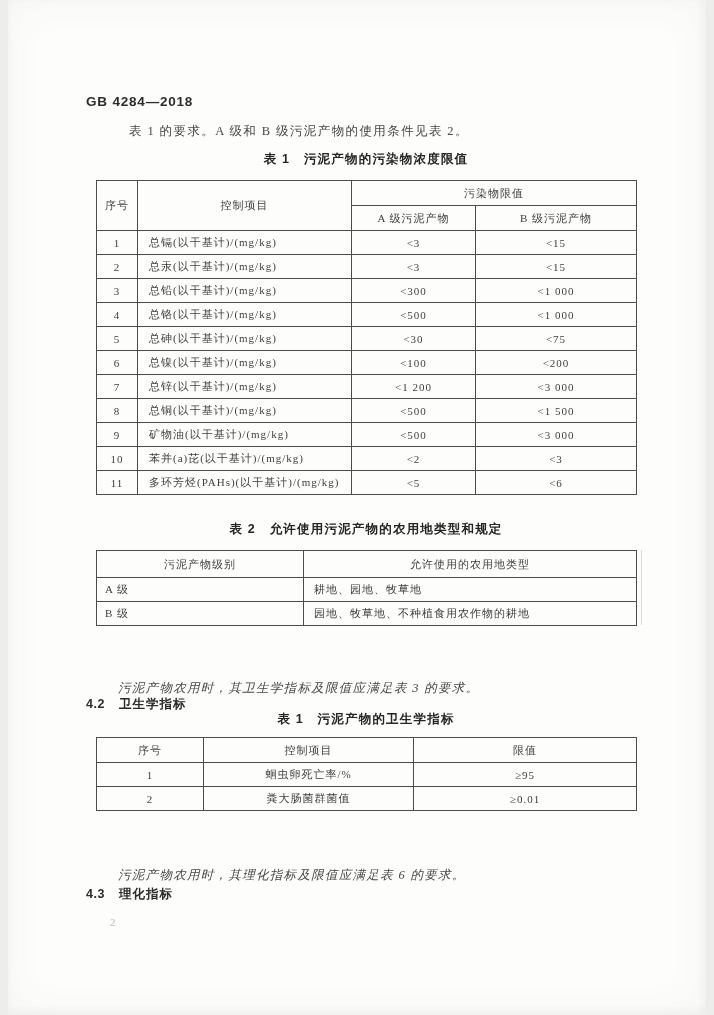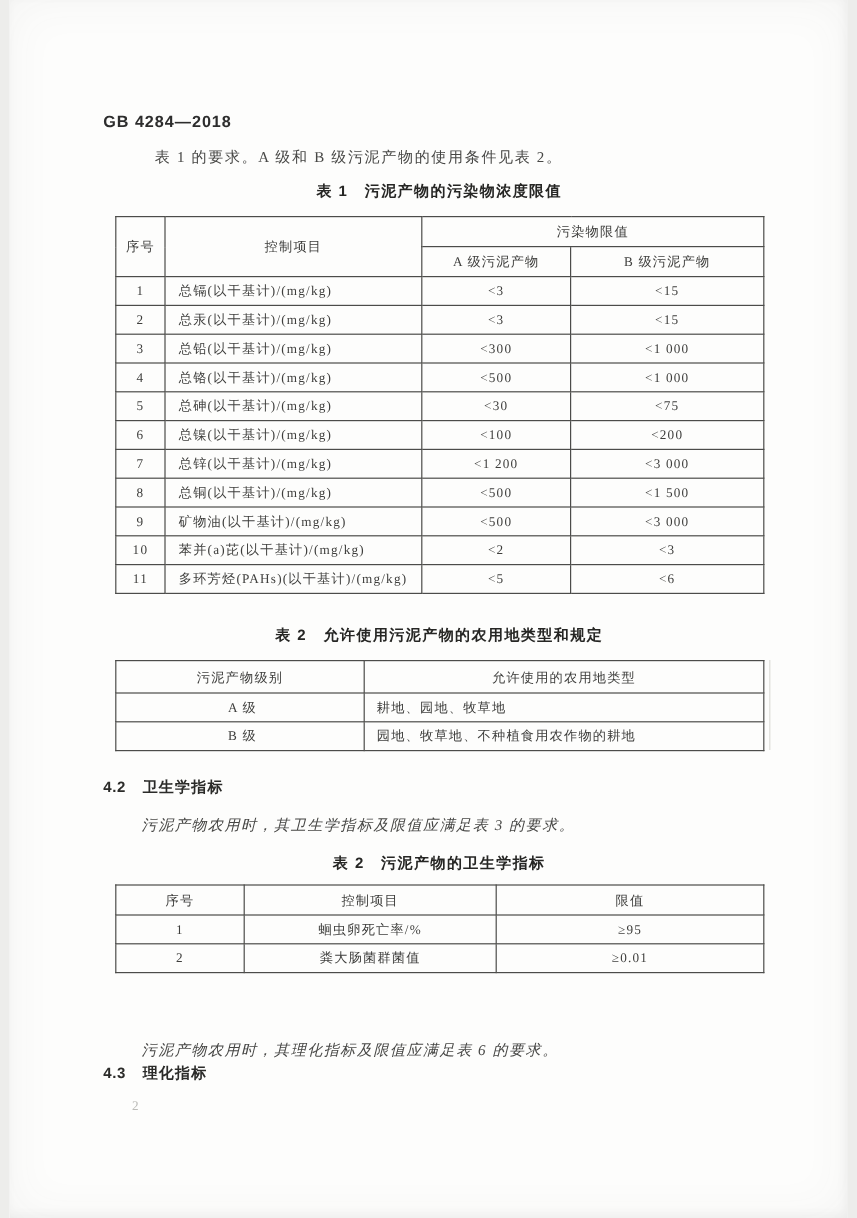--- a/index.html
+++ b/index.html
@@ -48,35 +48,35 @@
     overflow:hidden; white-space:nowrap;
   }
   #table1 { top:180px; }
   #table1 thead tr { height:25px; }
   #table1 tbody tr { height:24px; }
   #table1 .col-item { text-align:left; padding-left:11px; }
 
   #table2 { top:550px; }
   #table2 thead tr { height:27px;padding-left:32px; }
   #table2 tbody tr { height:24px; }
-  #table2 td.col-grade { text-align:center; padding-left:8px; }
+  #table2 td.col-grade { text-align:left; padding-left:8px; }
   #table2 td.col-land  { text-align:left; padding-left:10px; }
 
   #table3 { top:737px; }
   #table3 thead tr { height:25px; }
   #table3 tbody tr { height:24px; }
 
   .section-heading {
     position:absolute; left:78px;
     font-family:"Liberation Sans","DejaVu Sans",sans-serif;
-    font-weight:bold; font-size:12.5px; letter-spacing:1px; color:#2b2b29;
+    font-weight:bold; font-size:12.5px; letter-spacing:1px; color:#2b2b29;margin-top:48px;
   }
   .section-heading .sec-num { margin-right:14px; letter-spacing:0.5px; }
   #sec-42 { top:648px; }
-  #sec-43 { top:886px; }
+  #sec-43 { top:838px; }
 
   .body-para {
     position:absolute; left:110px;
     font-size:12.5px; letter-spacing:1.3px; color:#474745;font-style:italic;
   }
   #para-42 { top:680px; }
   #para-43 { top:867px; }
 
   .page-num {
     position:absolute; left:102px; top:916px;
@@ -211,21 +211,21 @@
         </tr>
       </tbody>
   </table>
   <div class="scan-artifact-line"></div>
 
   <div class="section-heading" id="sec-42">
     <span class="sec-num">4.2</span><span>卫生学指标</span>
   </div>
   <div class="body-para" id="para-42">污泥产物农用时，其卫生学指标及限值应满足表 3 的要求。</div>
 
-  <div class="tbl-title" id="t3-title">表 2　污泥产物的卫生学指标</div>
+  <div class="tbl-title" id="t3-title">表 1　污泥产物的卫生学指标</div>
 
   <table class="doc-table" id="table3">
     <colgroup>
       <col style="width:107px">
         <col style="width:210px">
         <col style="width:223px">
     </colgroup>
     <thead>
       <tr>
         <th>序号</th>

